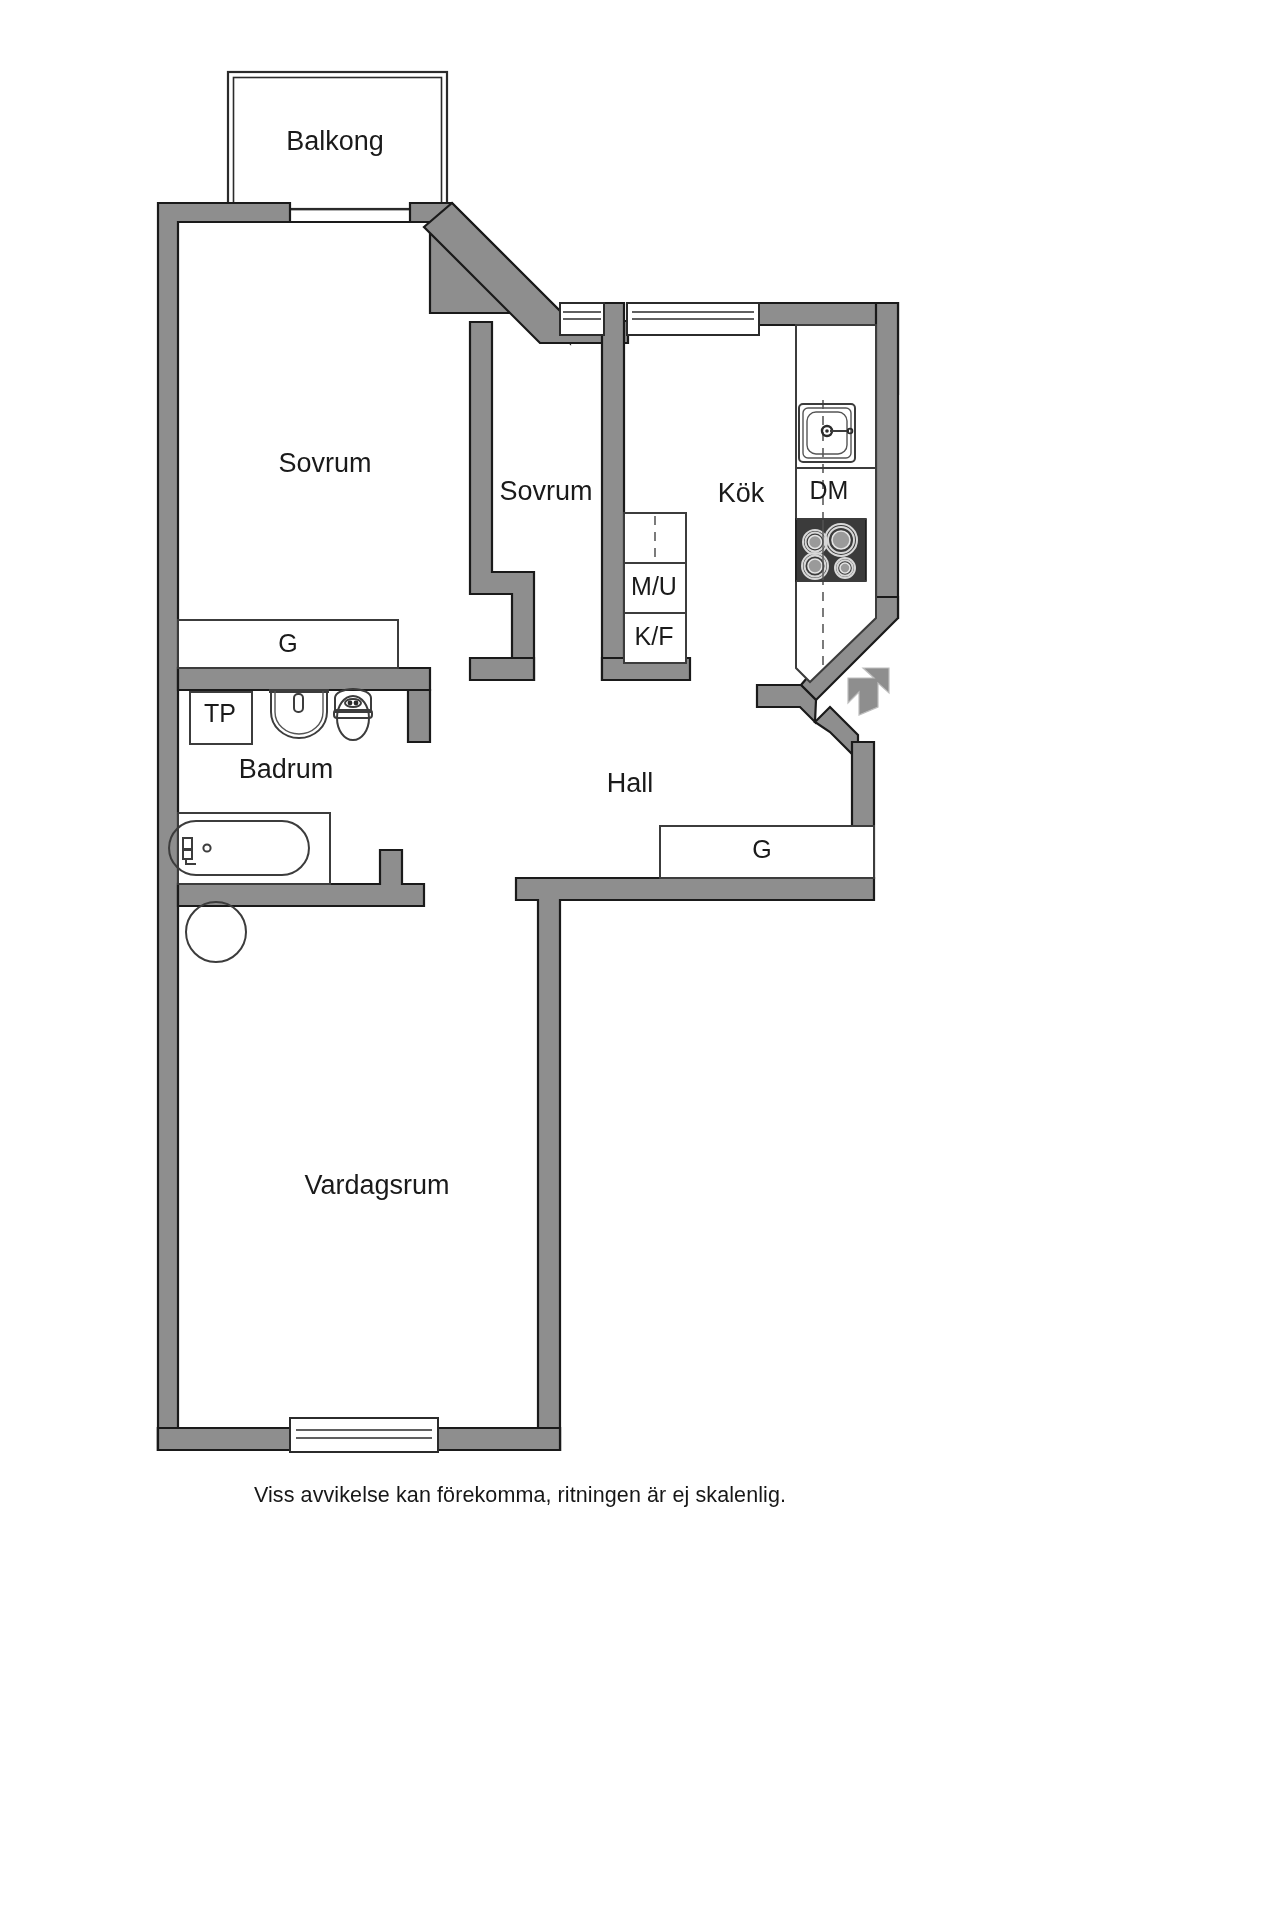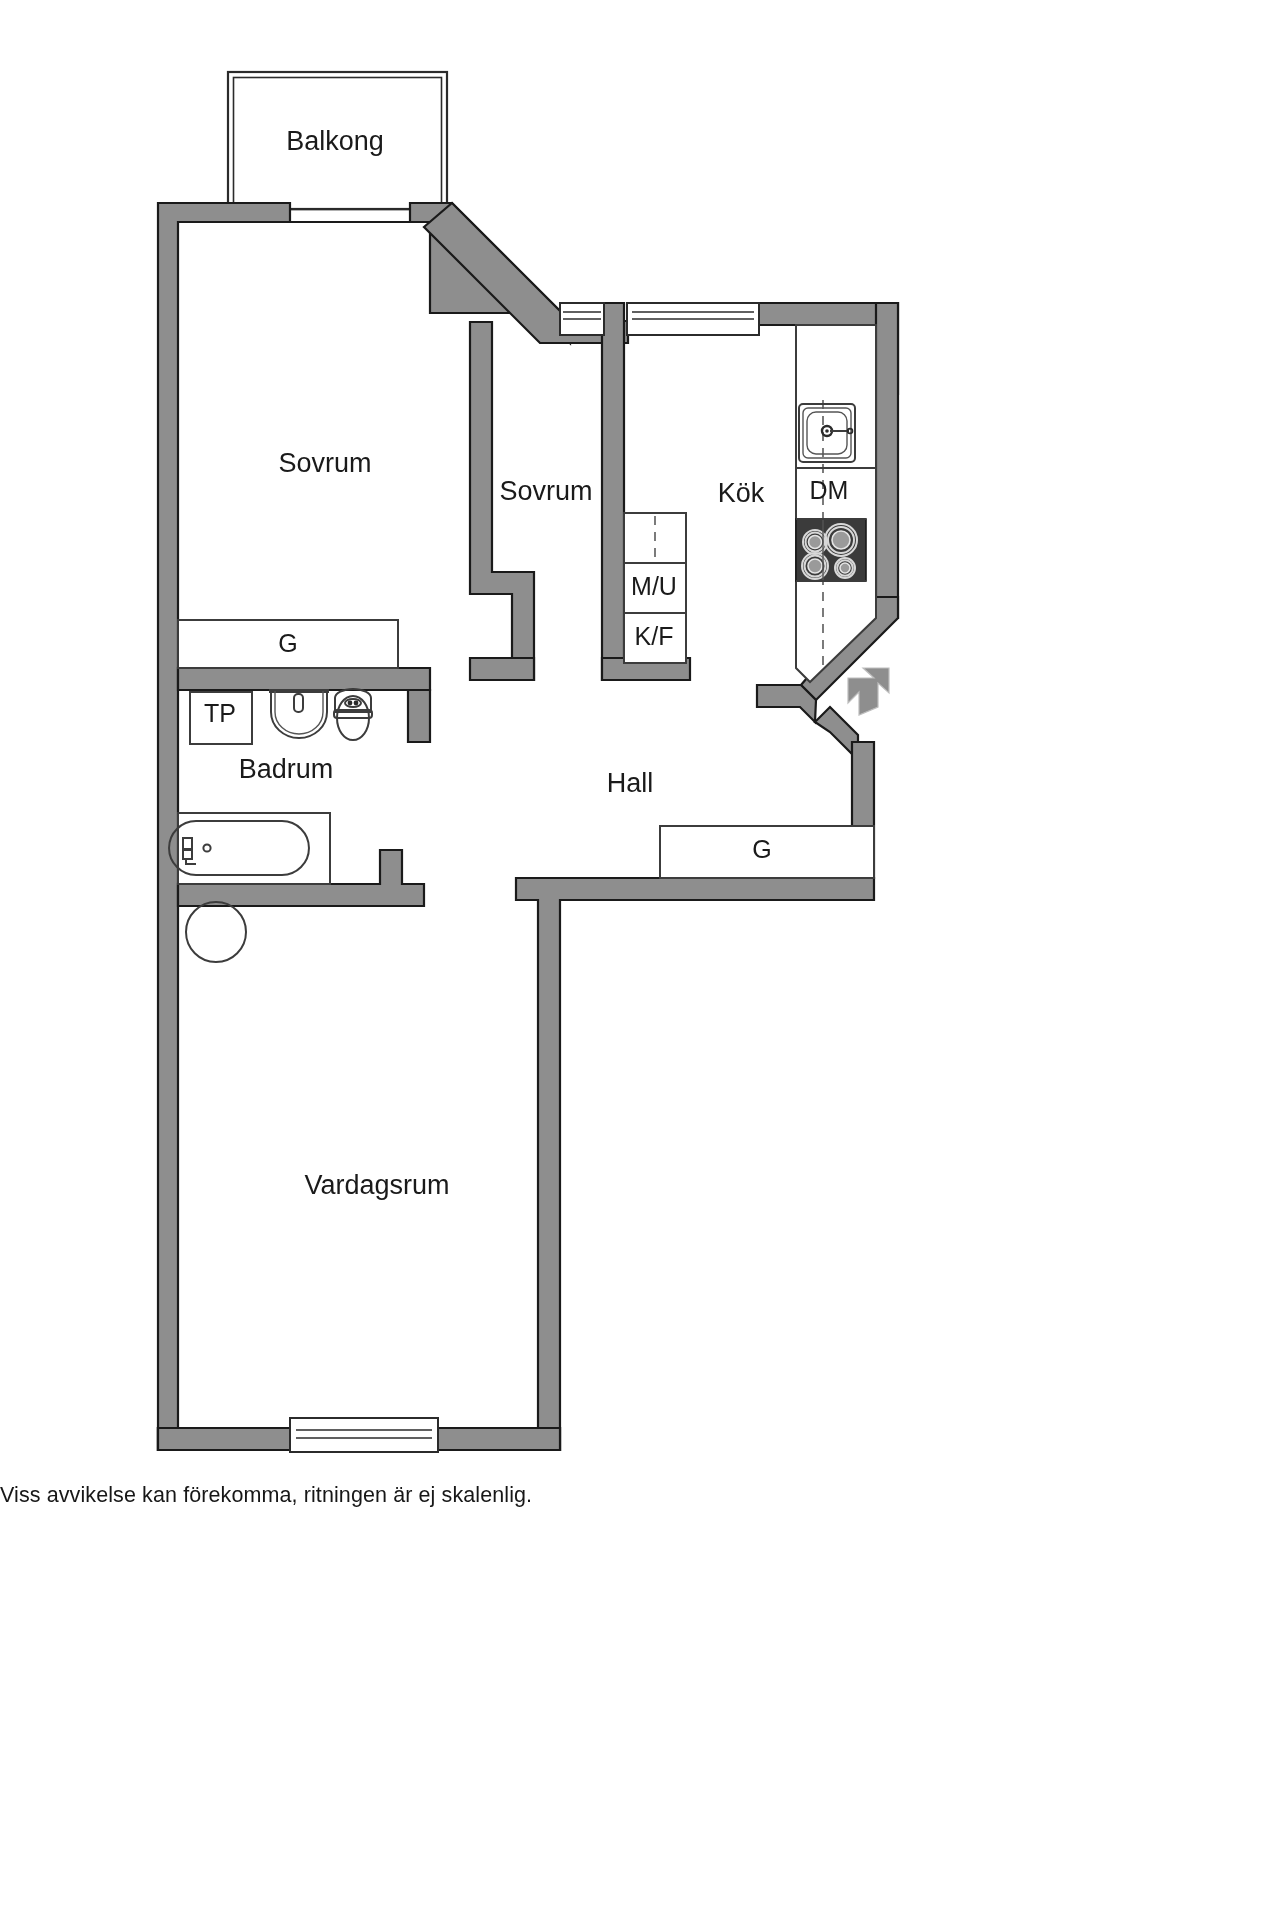--- a/index.html
+++ b/index.html
@@ -105,20 +105,21 @@
     font-size: 25px;
     fill: #1a1a1a;
     text-anchor: middle;
     dominant-baseline: middle;
   }
   .footer-note {
     position: absolute;
     left: 0;
     top: 1483px;
     width: 1040px;
+    text-align: center;
     font-family: "Liberation Sans", sans-serif;
     font-size: 21.5px;
     color: #171717;
     letter-spacing: 0.1px;
   }
 </style>
 </head>
 <body>
 
 <div id="plan-root">

